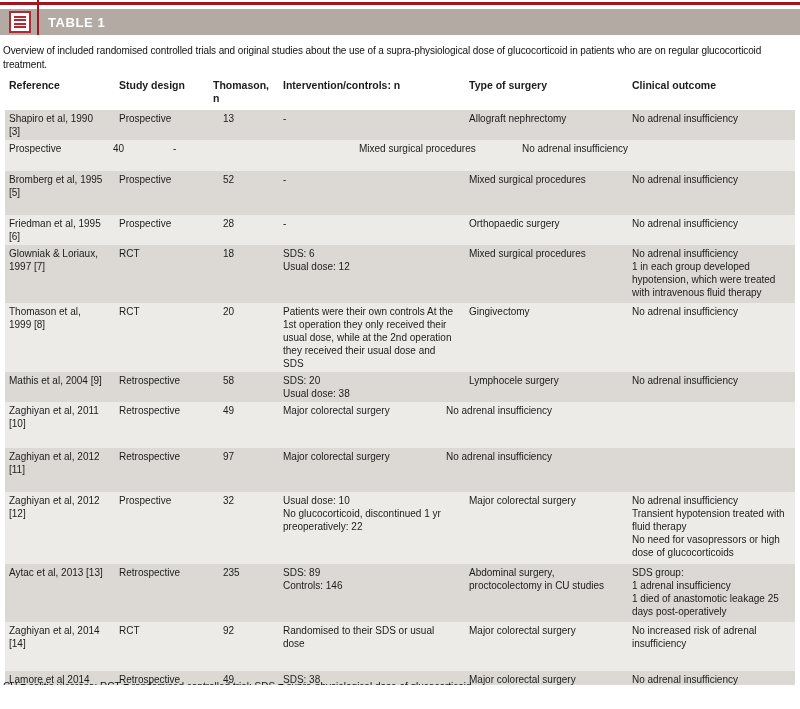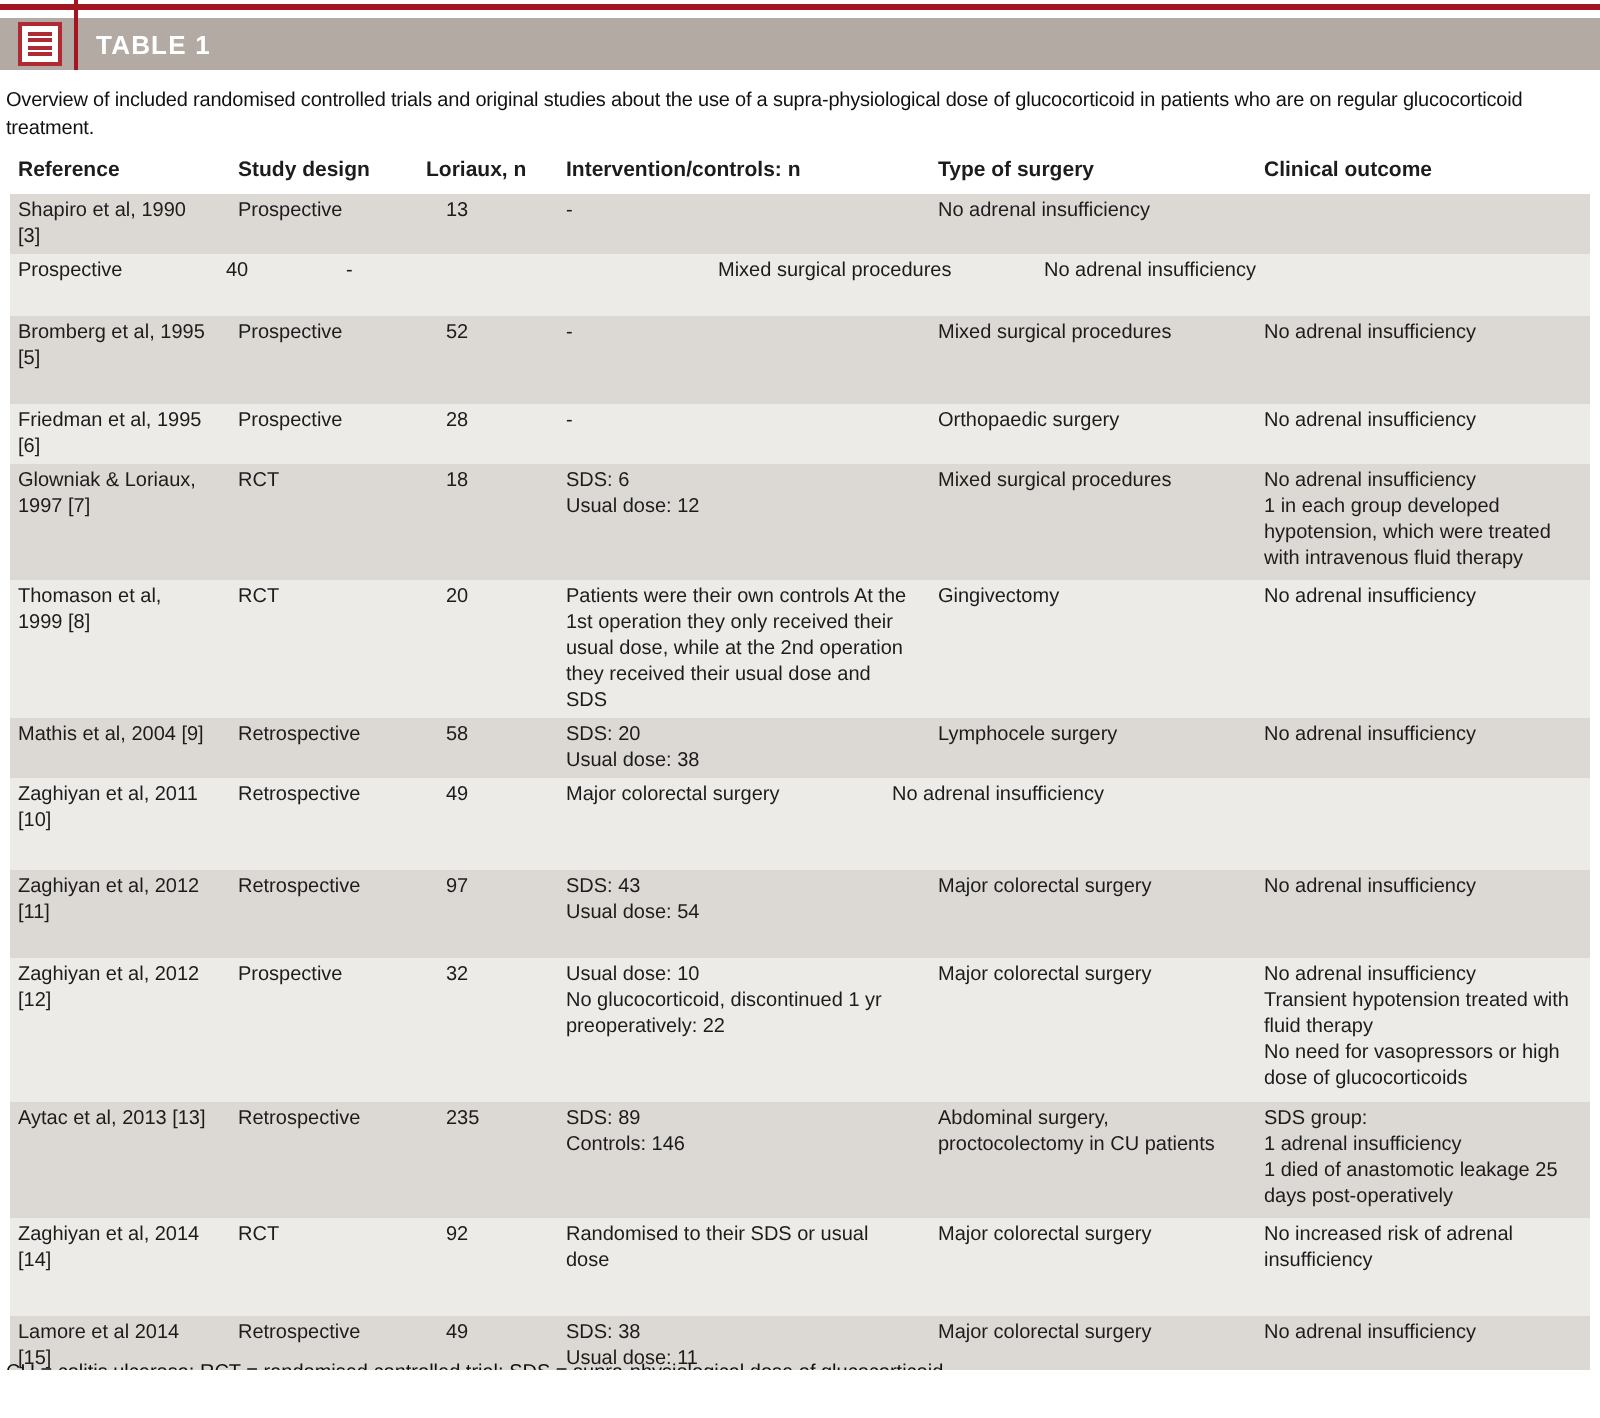--- a/index.html
+++ b/index.html
@@ -79,33 +79,36 @@
     <div class="bar-title">TABLE 1</div>
   </div>
   <div class="v-sep"></div>
 
   <p class="caption">Overview of included randomised controlled trials and original studies about the use of a supra-physiological dose of glucocorticoid in patients who are on regular glucocorticoid treatment.</p>
 
   <div class="tbl">
     <div class="t-row t-head">
       <div class="cell c-ref">Reference</div>
       <div class="cell c-design">Study design</div>
-      <div class="cell c-pat">Loriaux, n</div>
+      <div class="cell c-pat">Thomason, n</div>
       <div class="cell c-int">Intervention/controls: n</div>
       <div class="cell c-surg">Type of surgery</div>
       <div class="cell c-out">Clinical outcome</div>
     </div>
     <div class="rows-area">
         <div class="t-row">
           <div class="cell c-ref">Shapiro et al, 1990 [3]</div>
           <div class="cell c-design">Prospective</div>
           <div class="cell c-pat">13</div>
           <div class="cell c-int">
             <div>-</div>
           </div>
+          <div class="cell c-surg">
+            <div>Allograft nephrectomy</div>
+          </div>
           <div class="cell c-out">
             <div>No adrenal insufficiency</div>
           </div>
         </div>
         <div class="t-row">
           <div class="cell c-design">Prospective</div>
           <div class="cell c-pat">40</div>
           <div class="cell c-int">
             <div>-</div>
           </div>
@@ -197,24 +200,20 @@
             <div>Major colorectal surgery</div>
           </div>
           <div class="cell c-out">
             <div>No adrenal insufficiency</div>
           </div>
         </div>
         <div class="t-row">
           <div class="cell c-ref">Zaghiyan et al, 2012 [11]</div>
           <div class="cell c-design">Retrospective</div>
           <div class="cell c-pat">97</div>
-          <div class="cell c-int">
-            <div>SDS: 43</div>
-            <div>Usual dose: 54</div>
-          </div>
           <div class="cell c-surg">
             <div>Major colorectal surgery</div>
           </div>
           <div class="cell c-out">
             <div>No adrenal insufficiency</div>
           </div>
         </div>
         <div class="t-row">
           <div class="cell c-ref">Zaghiyan et al, 2012 [12]</div>
           <div class="cell c-design">Prospective</div>
@@ -234,21 +233,21 @@
         </div>
         <div class="t-row">
           <div class="cell c-ref">Aytac et al, 2013 [13]</div>
           <div class="cell c-design">Retrospective</div>
           <div class="cell c-pat">235</div>
           <div class="cell c-int">
             <div>SDS: 89</div>
             <div>Controls: 146</div>
           </div>
           <div class="cell c-surg">
-            <div>Abdominal surgery, proctocolectomy in CU patients</div>
+            <div>Abdominal surgery, proctocolectomy in CU studies</div>
           </div>
           <div class="cell c-out">
             <div>SDS group:</div>
             <div>1 adrenal insufficiency</div>
             <div>1 died of anastomotic leakage 25 days post-operatively</div>
           </div>
         </div>
         <div class="t-row">
           <div class="cell c-ref">Zaghiyan et al, 2014 [14]</div>
           <div class="cell c-design">RCT</div>

